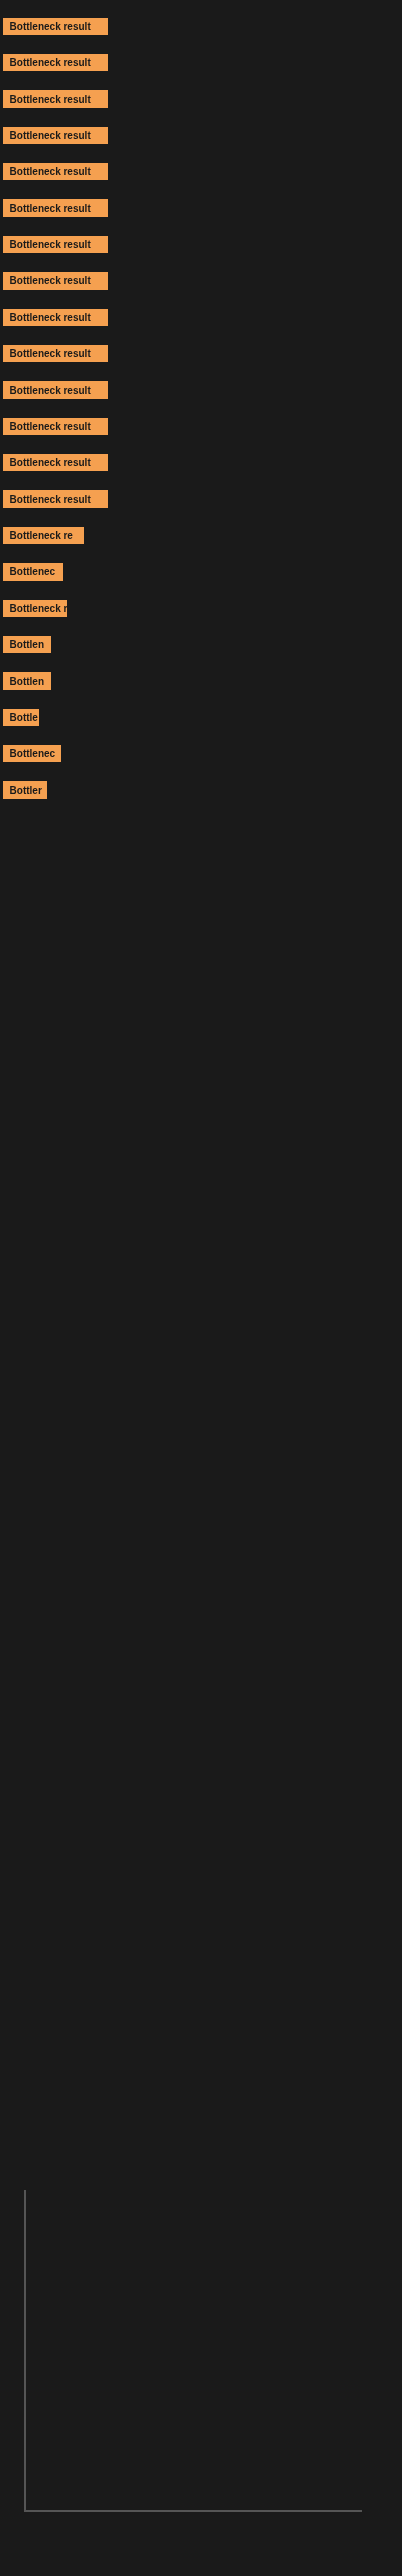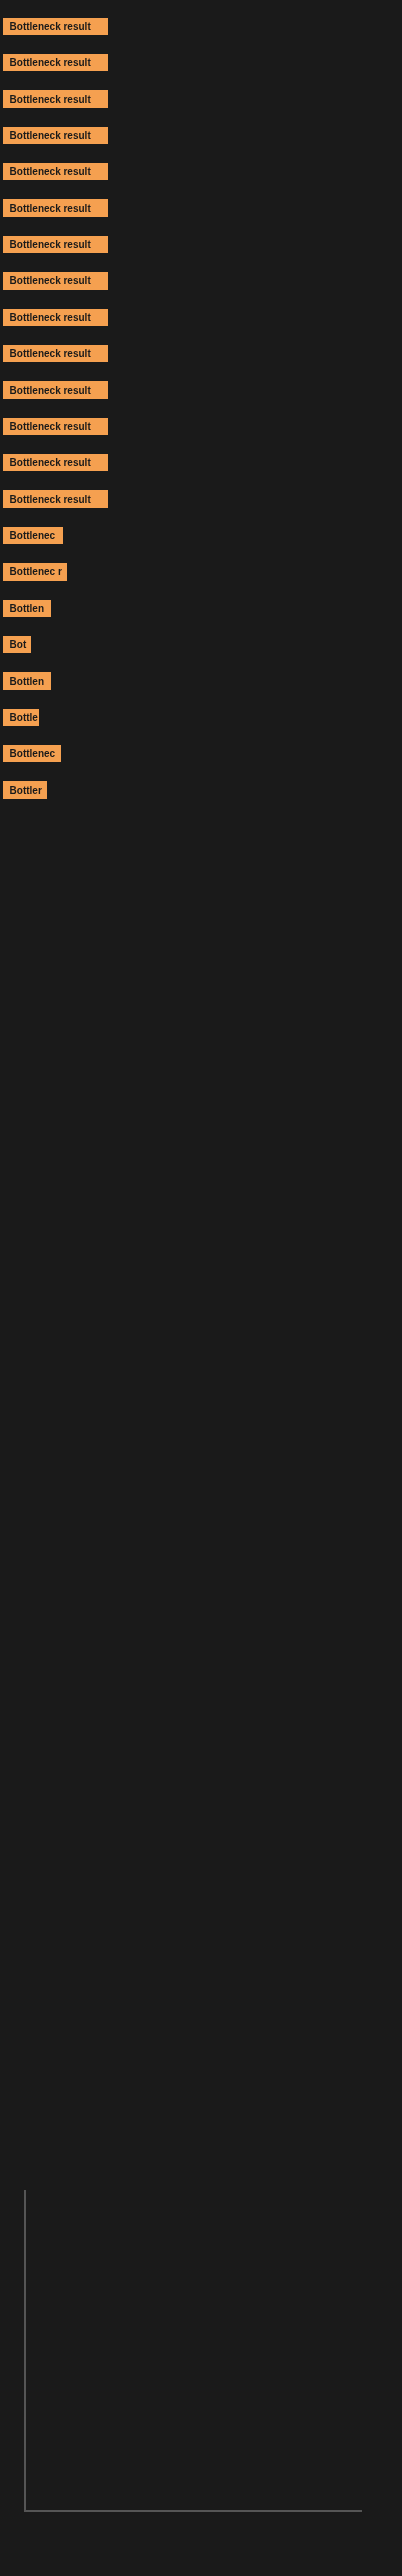--- a/index.html
+++ b/index.html
@@ -74,24 +74,24 @@
       <div class="bar-row"><div class="bottleneck-bar" style="width: 105px; max-width: 105px;">Bottleneck result</div></div>
       <div class="bar-row"><div class="bottleneck-bar" style="width: 105px; max-width: 105px;">Bottleneck result</div></div>
       <div class="bar-row"><div class="bottleneck-bar" style="width: 105px; max-width: 105px;">Bottleneck result</div></div>
       <div class="bar-row"><div class="bottleneck-bar" style="width: 105px; max-width: 105px;">Bottleneck result</div></div>
       <div class="bar-row"><div class="bottleneck-bar" style="width: 105px; max-width: 105px;">Bottleneck result</div></div>
       <div class="bar-row"><div class="bottleneck-bar" style="width: 105px; max-width: 105px;">Bottleneck result</div></div>
       <div class="bar-row"><div class="bottleneck-bar" style="width: 105px; max-width: 105px;">Bottleneck result</div></div>
       <div class="bar-row"><div class="bottleneck-bar" style="width: 105px; max-width: 105px;">Bottleneck result</div></div>
       <div class="bar-row"><div class="bottleneck-bar" style="width: 105px; max-width: 105px;">Bottleneck result</div></div>
       <div class="bar-row"><div class="bottleneck-bar" style="width: 105px; max-width: 105px;">Bottleneck result</div></div>
+      <div class="bar-row"><div class="bottleneck-bar" style="width: 81px; max-width: 81px;">Bottleneck re</div></div>
       <div class="bar-row"><div class="bottleneck-bar" style="width: 60px; max-width: 60px;">Bottlenec</div></div>
-      <div class="bar-row"><div class="bottleneck-bar" style="width: 64px; max-width: 64px;">Bottlenec r</div></div>
+      <div class="bar-row"><div class="bottleneck-bar" style="width: 64px; max-width: 64px;">Bottleneck r</div></div>
       <div class="bar-row"><div class="bottleneck-bar" style="width: 48px; max-width: 48px;">Bottlen</div></div>
-      <div class="bar-row"><div class="bottleneck-bar" style="width: 28px; max-width: 28px;">Bot</div></div>
       <div class="bar-row"><div class="bottleneck-bar" style="width: 48px; max-width: 48px;">Bottlen</div></div>
       <div class="bar-row"><div class="bottleneck-bar" style="width: 36px; max-width: 40px;">Bottle</div></div>
       <div class="bar-row"><div class="bottleneck-bar" style="width: 58px; max-width: 58px;">Bottlenec</div></div>
       <div class="bar-row"><div class="bottleneck-bar" style="width: 44px; max-width: 44px;">Bottler</div></div>
     </div>
 
   <div class="axis-area"></div>
   <div class="axis-bottom"></div>
 
 </div>

